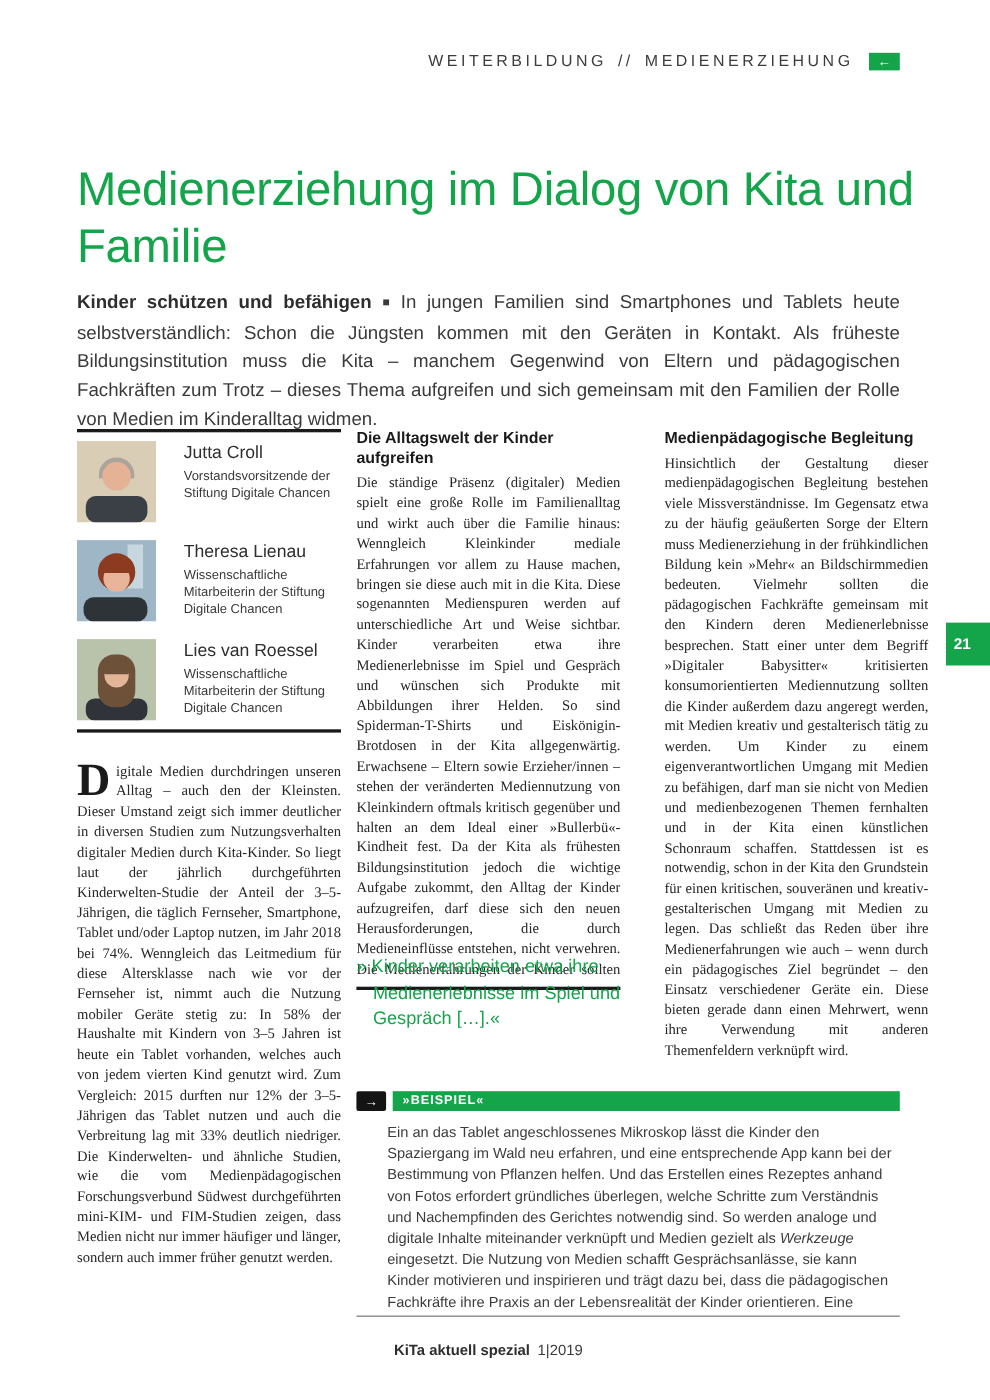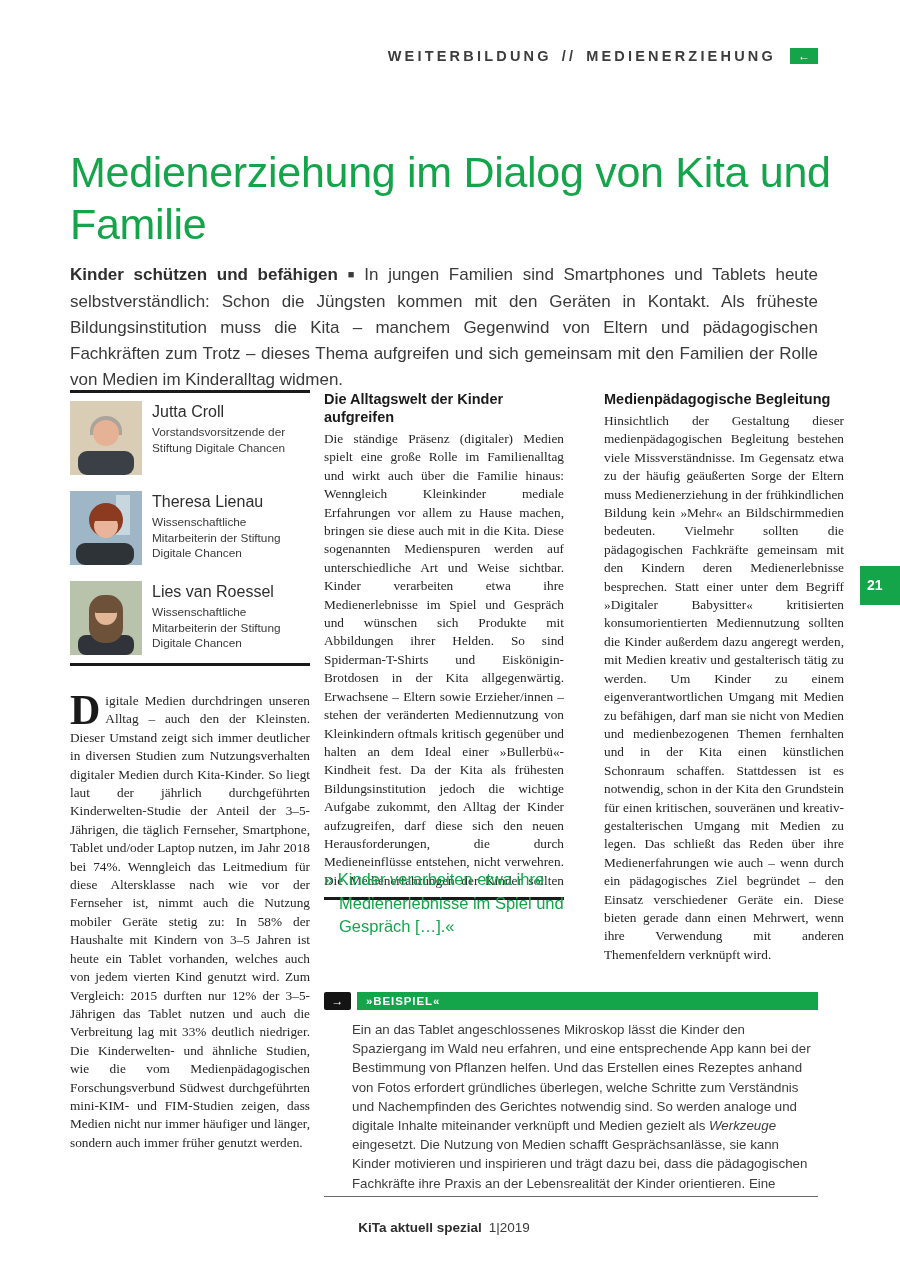--- a/index.html
+++ b/index.html
@@ -5,21 +5,21 @@
   :root { --green:#14a54b; --ink:#262626; --dark:#1a1a1a; --gray:#3d3d3d; }
   * { box-sizing:border-box; margin:0; padding:0; }
   html,body { width:900px; height:1273px; }
   body {
     position:relative; background:#ffffff; overflow:hidden;
     font-family:"Liberation Sans", sans-serif; color:var(--ink);
   }
 
   
   .header-row { position:absolute; top:48px; left:70px; width:748px;
-    display:flex; justify-content:flex-end; align-items:center;font-weight:bold; }
+    display:flex; justify-content:flex-end; align-items:center; }
   .header-text { font-size:14.5px; letter-spacing:3.2px; color:#3c3c3c; white-space:nowrap; }
   .header-text .sep { margin:0 10px; }
   .back-chip { width:28px; height:16px; margin-left:14px; background:var(--green);
     color:#fff; font-size:12px; line-height:16px; text-align:center; cursor:pointer; }
 
   
   .title { position:absolute; top:146px; left:70px; width:762px;
     font-size:43px; line-height:1.22; font-weight:400; color:var(--green); letter-spacing:-0.3px; }
   .lead { position:absolute; top:262px; left:70px; width:748px; max-height:132px; overflow:hidden;
     font-size:17px; line-height:26px; color:#3a3a3a; text-align:justify; }
@@ -32,21 +32,21 @@
 
   .serif { font-family:"Liberation Serif", serif; font-size:13.3px; line-height:18.4px;
     color:var(--ink); text-align:justify; }
   .col-heading { font-size:14.5px; line-height:18px; font-weight:700; color:var(--dark); margin-bottom:4px; }
   #col2 .serif { height:458px; overflow:hidden; }
   #col3 .serif { height:568px; overflow:hidden; }
 
   
   .authors { border-top:3px solid var(--dark); border-bottom:3px solid var(--dark);
     padding:8px 0 8px; margin-bottom:26px; }
-  .author { display:flex; gap:10px; margin-bottom:16px; }
+  .author { display:flex; gap:25px; margin-bottom:16px; }
   .author:last-child { margin-bottom:0;justify-content:space-between; }
   .photo { width:72px; height:74px; flex:none; display:block; }
   .a-name { font-size:16px; color:#2e2e2e; font-weight:400; margin:2px 0 4px; }
   .a-role { font-size:11.8px; line-height:15.5px; color:#3a3a3a; }
 
   .dropcap { float:left; font-family:"Liberation Serif", serif; font-weight:700;
     font-size:42px; line-height:33px; padding:2px 5px 0 0; color:var(--dark); }
 
   
   .quote-rule { position:absolute; left:324px; top:897px; width:240px; height:3px; background:var(--dark); }

